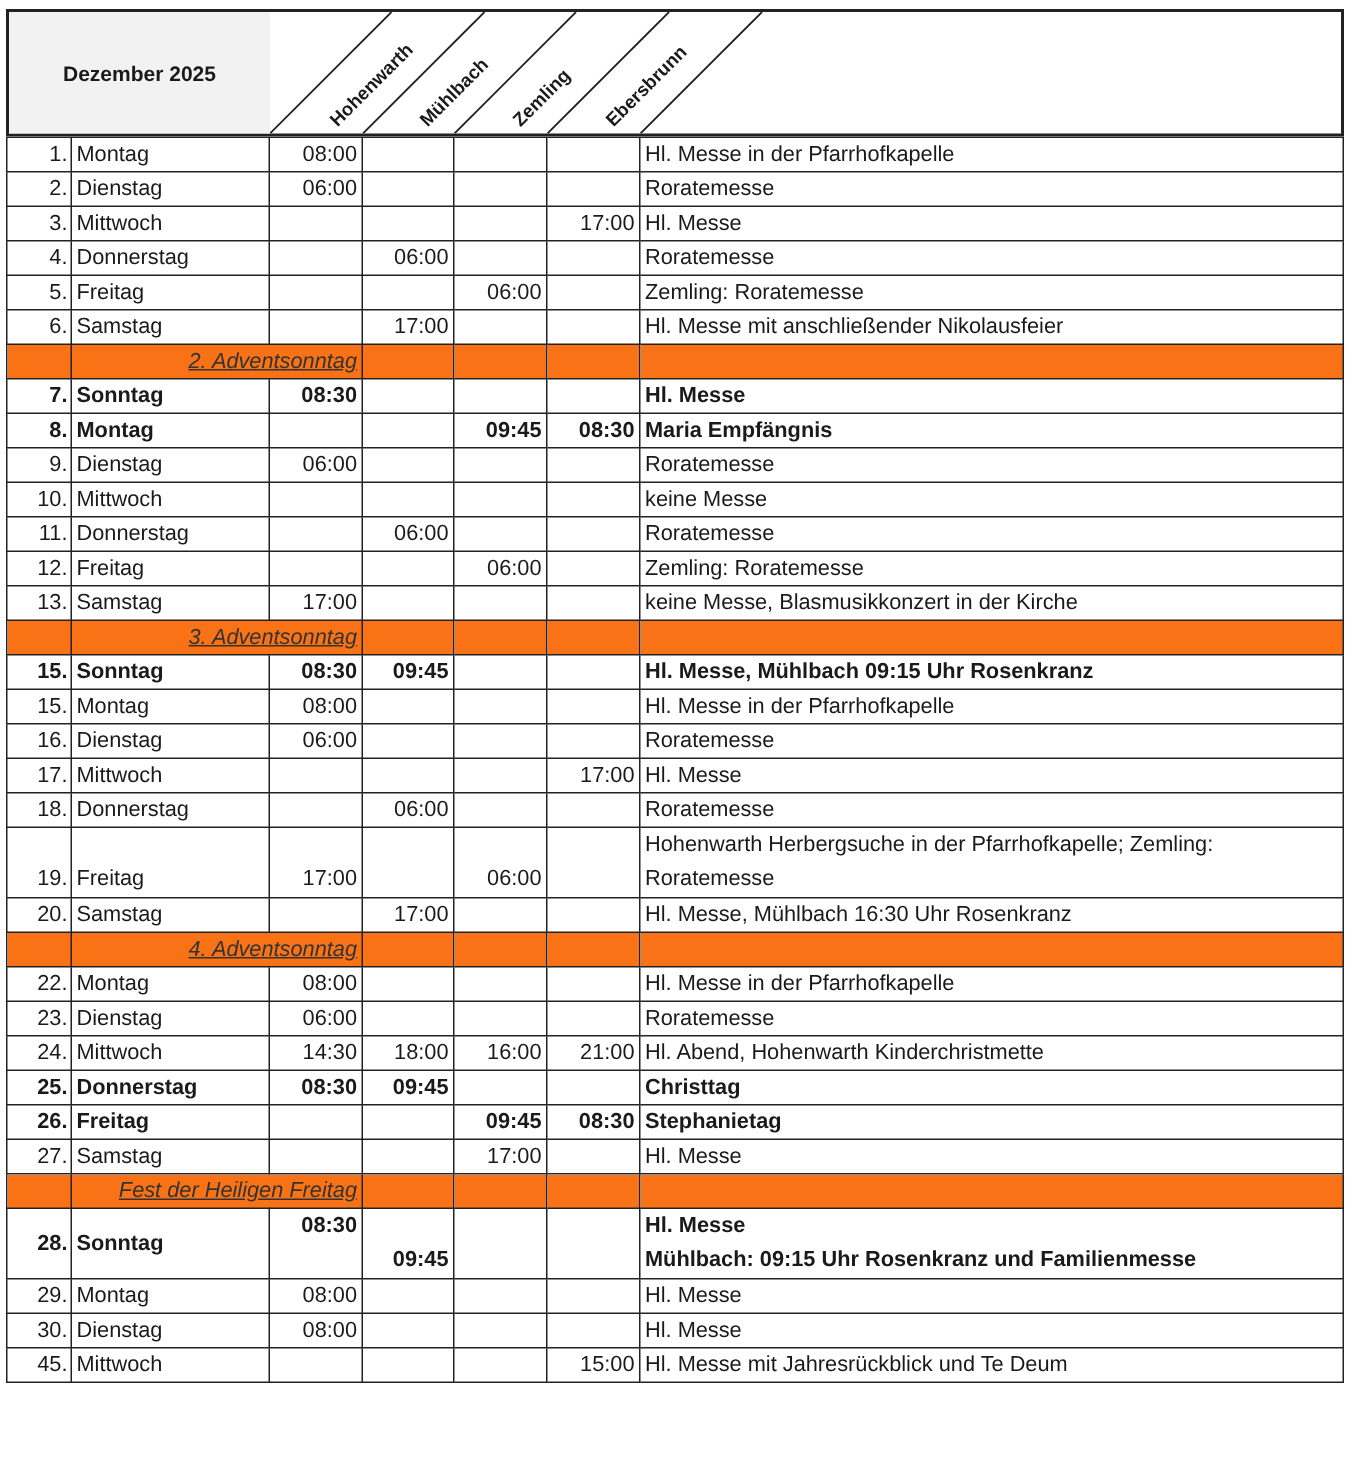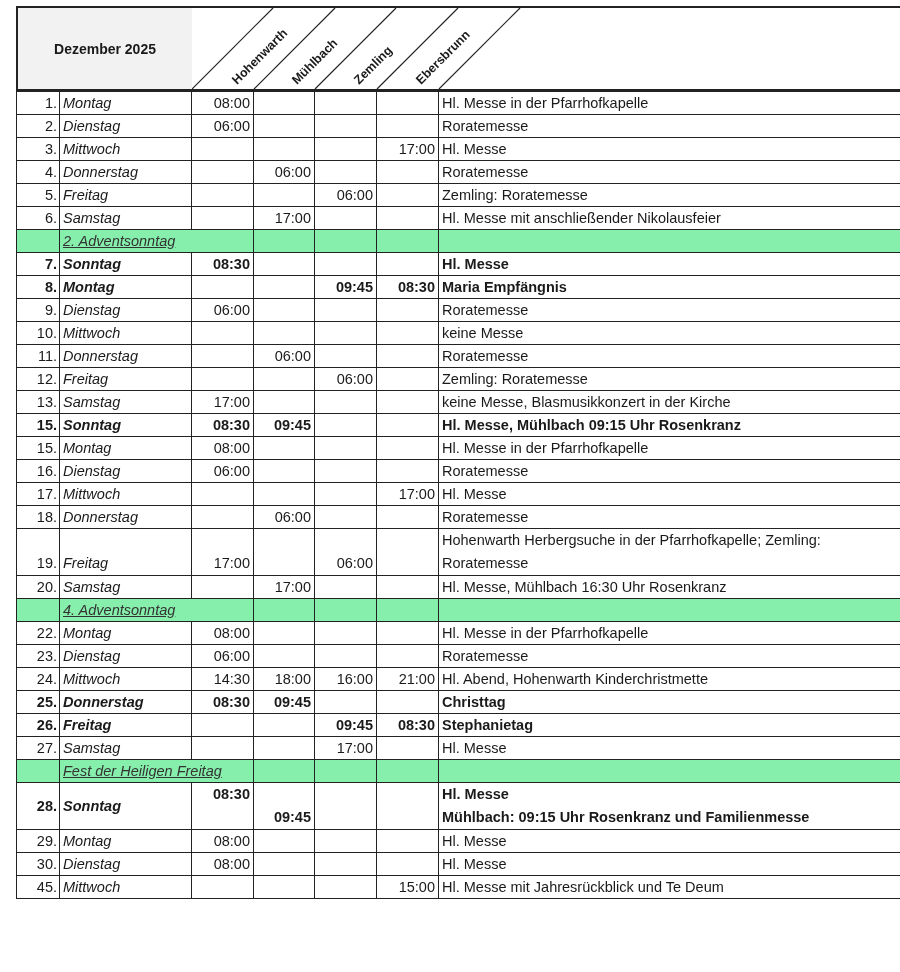--- a/index.html
+++ b/index.html
@@ -1,31 +1,31 @@
 <!DOCTYPE html>
 <html><head>
 <meta charset="utf-8">
 <style>
   html, body { margin: 0; padding: 0; background: #ffffff; }
   body { width: 900px; height: 972px; position: relative; overflow: hidden;
          font-family: "Liberation Sans", "DejaVu Sans", sans-serif; color: #1a1a1a; }
-  .sheet { position: absolute; left: 16px; top: 6px; width: 802px; }
+  .sheet { position: absolute; left: 4px; top: 6px; width: 802px; }
   .hdr { position: relative; height: 85px; border: 2px solid #222; border-bottom: 2px solid #222;
          box-sizing: border-box; width: 892px; background: #fff; }
   .hdr-title { position: absolute; left: 0; top: 0; width: 174px; height: 81px; background: #f2f2f2;
                display: flex; align-items: center; justify-content: center; font-weight: bold; font-size: 14px; }
   .hdr svg { position: absolute; left: 174px; top: 0; }
   table { border-collapse: collapse; table-layout: fixed; width: 892px; font-size: 14.5px; }
   td { border: 1.5px solid #222; padding: 0 3px; height: 22px; line-height: 22px; white-space: nowrap; overflow: hidden; }
   td.num { text-align: right; width: 36px; padding-right: 2px; }
-  td.wd { width: 126px; font-style: italic; }
+  td.wd { width: 126px; }
   td.t { width: 55px; text-align: right; }
   td.desc { width: auto; }
   tr.bold td { font-weight: bold; }
-  tr.sep td { background: #86efac; }
+  tr.sep td { background: #f97316; text-align: right; }
   tr.sep td.wd-sep { font-style: italic; text-decoration: underline; color: #333; }
   tr.tall td { height: 46px; line-height: 23px; vertical-align: bottom; margin-left: 30px; }
   tr.tall td.desc { white-space: normal; vertical-align: top; }
   tr.tall28 td { height: 46px; line-height: 23px; }
   .top { vertical-align: top !important; }
   .mid { vertical-align: middle !important; }
   .bot { vertical-align: bottom !important; }
 </style>
 </head>
 <body>
@@ -178,20 +178,28 @@
         </tr>
         <tr class="">
           <td class="num">13.</td>
           <td class="wd">Samstag</td>
           <td class="t">17:00</td>
           <td class="t"></td>
           <td class="t"></td>
           <td class="t"></td>
           <td class="desc">keine Messe, Blasmusikkonzert in der Kirche</td>
         </tr>
+        <tr class="sep">
+          <td></td>
+          <td colspan="2" class="wd-sep">3. Adventsonntag</td>
+          <td></td>
+          <td></td>
+          <td></td>
+          <td></td>
+        </tr>
         <tr class="bold">
           <td class="num">15.</td>
           <td class="wd">Sonntag</td>
           <td class="t">08:30</td>
           <td class="t">09:45</td>
           <td class="t"></td>
           <td class="t"></td>
           <td class="desc">Hl. Messe, Mühlbach 09:15 Uhr Rosenkranz</td>
         </tr>
         <tr class="">

